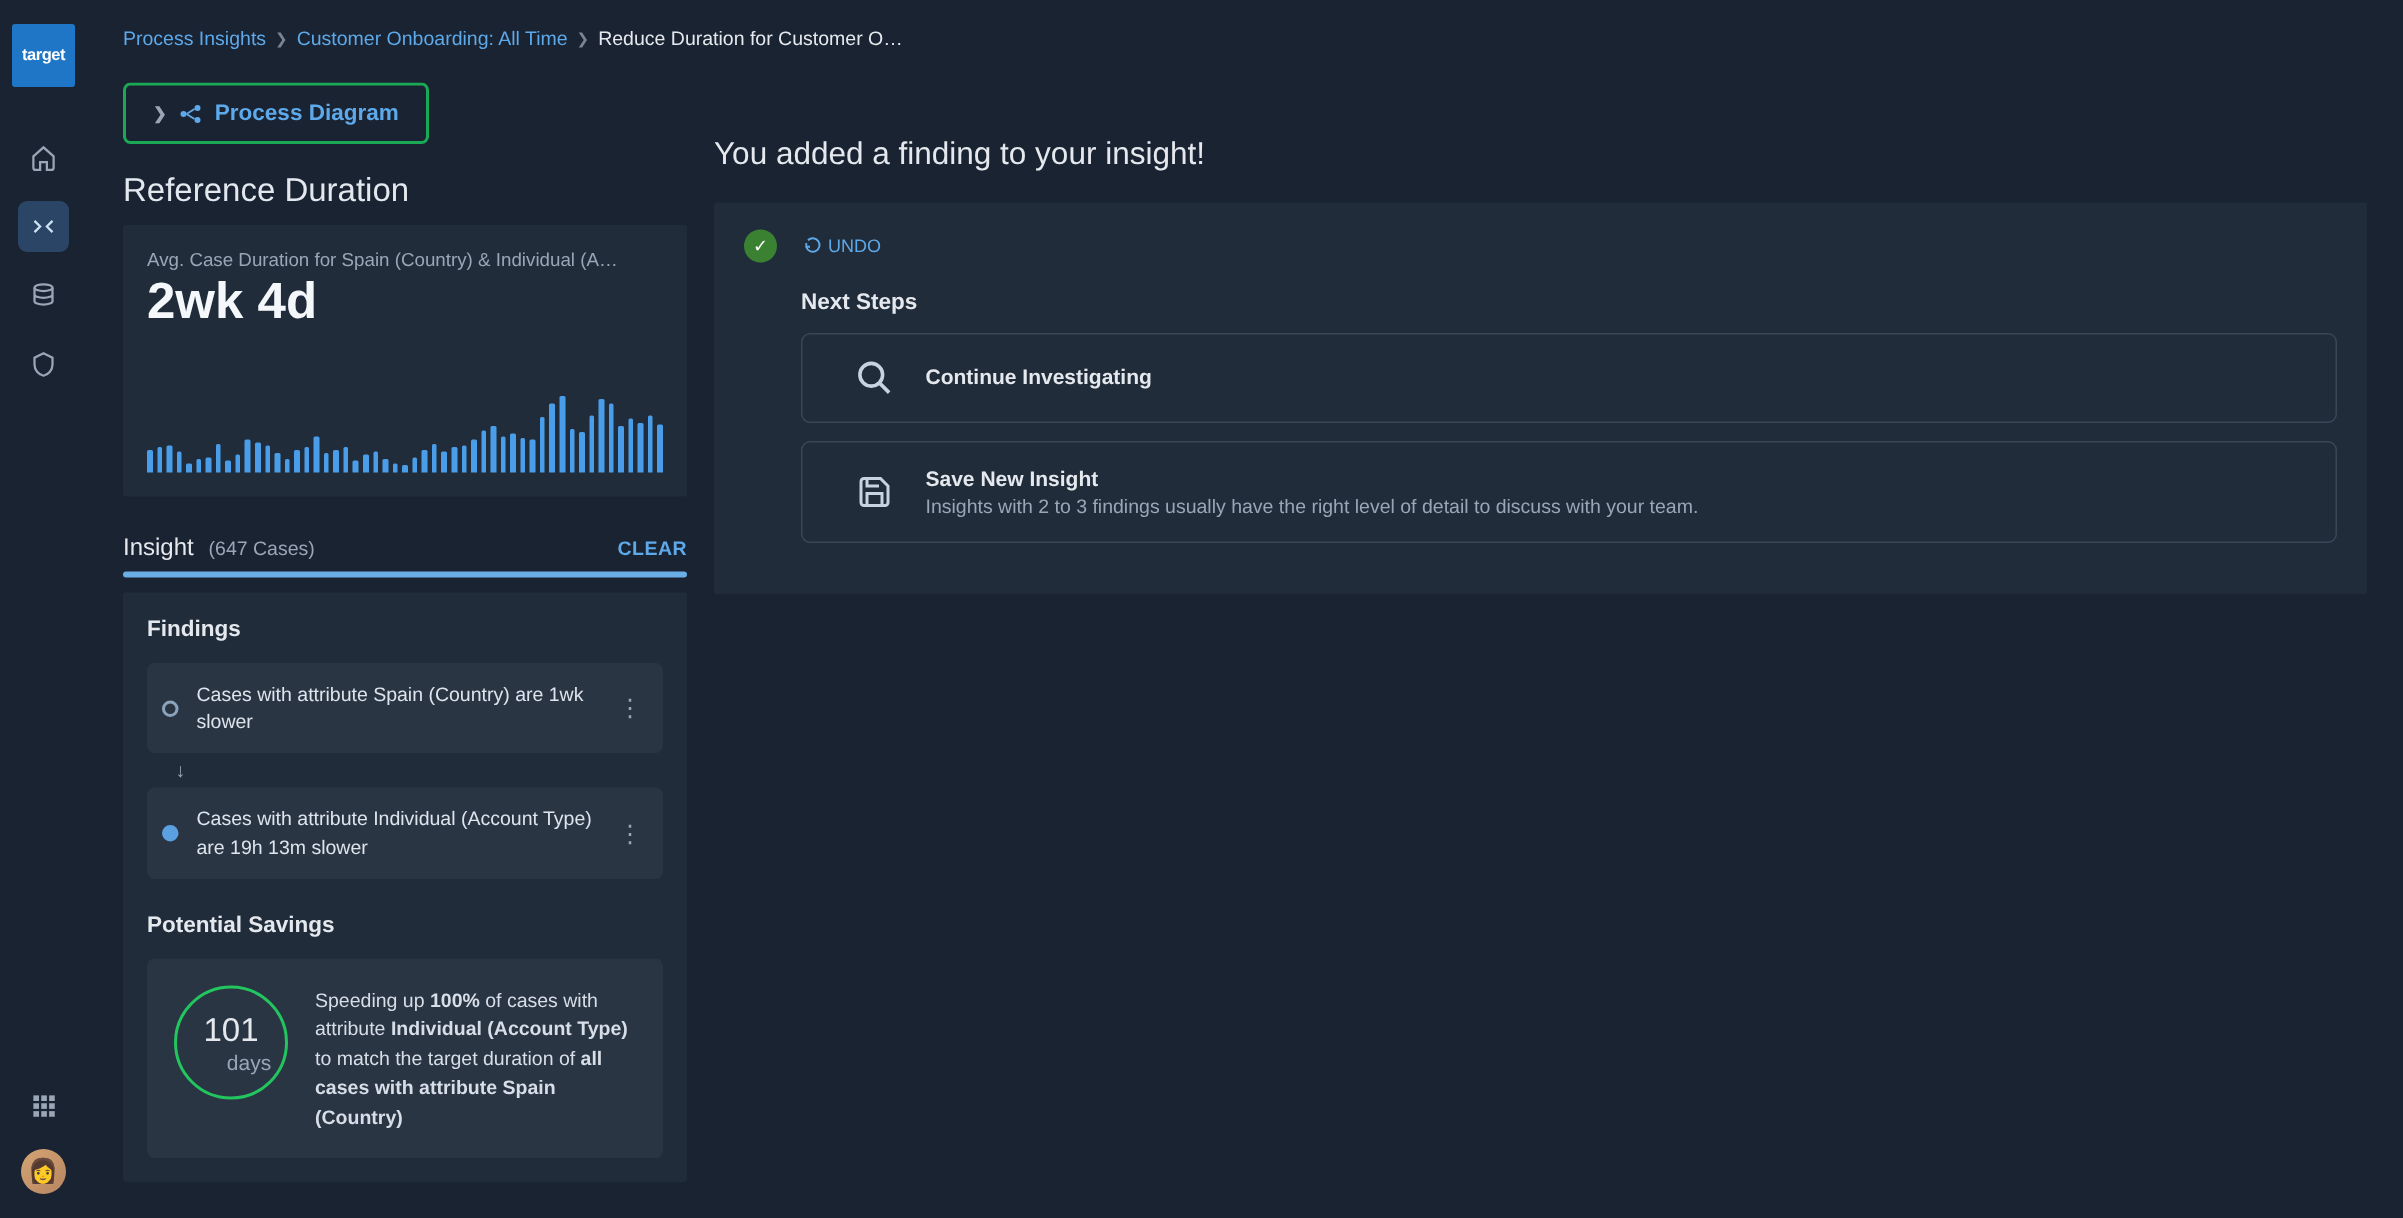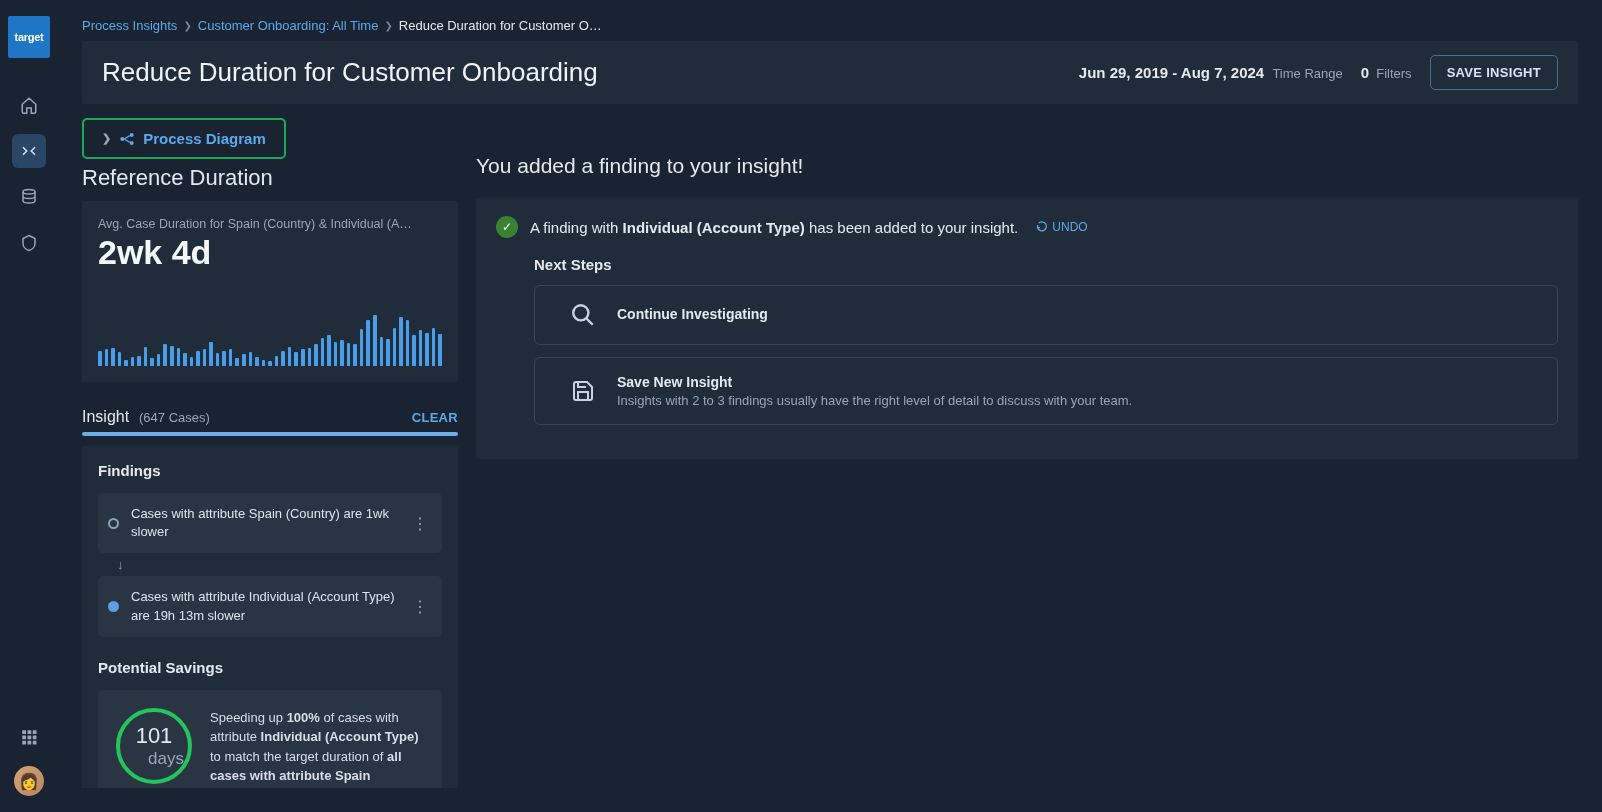--- a/index.html
+++ b/index.html
@@ -95,21 +95,21 @@
   .right-col { flex:1; overflow-y:auto;}
   
   .pd-toggle {
     border:2px solid var(--highlight-green);
     display:inline-flex; align-items:center; gap:8px;
     padding:10px 18px; border-radius:5px; cursor:pointer;
     color:var(--accent-link); font-weight:600; font-size:15px;
   }
   .pd-toggle .chev { color:var(--text-secondary); font-size:11px;}
   
-  h2.section { font-size:22px; font-weight:400; color:#e3e8ee; margin-top:6px; margin-bottom:10px;}
+  h2.section { font-size:22px; font-weight:400; color:#e3e8ee; margin-top:18px; margin-bottom:10px;}
   
   .ref-card { background: var(--bg-header); padding:16px; border-radius:2px;}
   .ref-label { font-size:12.5px; color:var(--text-secondary); white-space:nowrap; overflow:hidden; text-overflow:ellipsis;}
   .ref-value { font-size:34px; font-weight:600; color:#f5f8fb; margin-top:2px;}
   .bar-chart { display:flex; align-items:flex-end; gap:3px; height:64px; margin-top:30px;}
   .bar-chart .bar { flex:1; background: var(--accent-blue); border-radius:1px 1px 0 0; min-height:2px;}
   
   .insight-hdr { display:flex; align-items:baseline; justify-content:space-between; margin-top:26px;}
   .insight-hdr .title { font-size:16px; font-weight:400;}
   .insight-hdr .count { color:var(--text-secondary); font-size:13px; margin-left:6px;}
@@ -122,23 +122,23 @@
     display:flex; align-items:center; gap:12px; font-size:13px; color:#dde4ec;
   }
   .finding-item + .arrow-down { text-align:left; color:var(--text-secondary); font-size:13px; padding:4px 0 4px 19px;}
   .finding-dot { width:11px;height:11px;border-radius:50%;flex-shrink:0;}
   .finding-dot.hollow { border:2px solid #8ba3bb; }
   .finding-dot.solid { background:#5ba0e0; }
   .finding-text { flex:1; line-height:1.4;}
   .finding-menu { color:var(--text-secondary); cursor:pointer; padding:0 4px; font-size:16px;}
   .savings-title { font-size:15px; font-weight:600; margin:22px 0 14px 0;}
   .savings-card { background: var(--bg-card); border-radius:5px; padding:18px; display:flex; gap:18px; align-items:flex-start;}
-  .ring { width:76px;height:76px;border-radius:50%;border:4px solid #22c55e;display:flex;flex-direction:column;align-items:center;justify-content:center;flex-shrink:0;}
+  .ring { width:76px;height:76px;border-radius:50%;border:2px solid #22c55e;display:flex;flex-direction:column;align-items:center;justify-content:center;flex-shrink:0;}
   .ring .num { font-size:22px; font-weight:500;}
-  .ring .unit { font-size:17px; color:var(--text-secondary);margin-left:24px;}
+  .ring .unit { font-size:14px; color:var(--text-secondary);margin-left:24px;}
   .savings-text { font-size:13px; line-height:1.5; color:#d7dee7;}
   .savings-text b { font-weight:700;}
   
   .right-title { font-size:21px; font-weight:400; margin-top:36px; margin-bottom:20px;}
   .alert-panel { background: var(--bg-header); padding:18px 20px 22px 20px; border-radius:2px;}
   .alert-row { display:flex; align-items:center; gap:12px; font-size:15px;}
   .alert-check { width:22px;height:22px;border-radius:50%;background:var(--accent-green);display:flex;align-items:center;justify-content:center;color:#fff;font-size:12px;flex-shrink:0;}
   .alert-msg b { font-weight:700;}
   .undo { display:inline-flex; align-items:center; gap:4px; color:var(--accent-link); font-size:12px; cursor:pointer; margin-left:6px; font-weight:500;}
   .next-steps-lbl { font-size:15px; font-weight:600; margin:18px 0 12px 38px;}
@@ -197,34 +197,20 @@
 
 <div class="main">
   <div class="breadcrumb">
     <a>Process Insights</a>
     <span class="sep">❯</span>
     <a>Customer Onboarding: All Time</a>
     <span class="sep">❯</span>
     <span class="current">Reduce Duration for Customer O…</span>
   </div>
 
-  <div class="page-header">
-    <div class="page-title">Reduce Duration for Customer Onboarding</div>
-    <div class="header-right">
-      <span class="time-range">
-        <span class="dates">Jun 29, 2019 - Aug 7, 2024</span>
-        <span class="label">Time Range</span>
-      </span>
-      <span class="filters">
-        <span>0</span>
-        <span class="label">Filters</span>
-      </span>
-      <button class="save-btn">SAVE INSIGHT</button>
-    </div>
-  </div>
 
   <div class="content-row">
 
     <div class="left-col">
       <div class="pd-toggle">
         <span class="chev">❯</span>
         <svg width="16" height="16" viewBox="0 0 24 24" fill="currentColor">
             <circle cx="5" cy="12" r="3"></circle>
             <circle cx="19" cy="6" r="3"></circle>
             <circle cx="19" cy="18" r="3"></circle>
@@ -329,23 +315,20 @@
           </div>
         </div>
       </div>
     </div>
 
     <div class="right-col">
       <div class="right-title">You added a finding to your insight!</div>
       <div class="alert-panel">
         <div class="alert-row">
           <span class="alert-check">✓</span>
-          <span class="alert-msg">
-            <span>A finding with </span><b>Individual (Account Type)</b><span> has been added to your insight.</span>
-          </span>
           <span class="undo">
             <svg width="12" height="12" viewBox="0 0 24 24" fill="none" stroke="currentColor" stroke-width="2.5">
                 <path d="M3 8v5h5M3 13a9 9 0 1 0 2.3-8.7"></path>
               </svg>
             <span>UNDO</span>
           </span>
         </div>
         <div class="next-steps-lbl">Next Steps</div>
 
         <div class="step-card">

